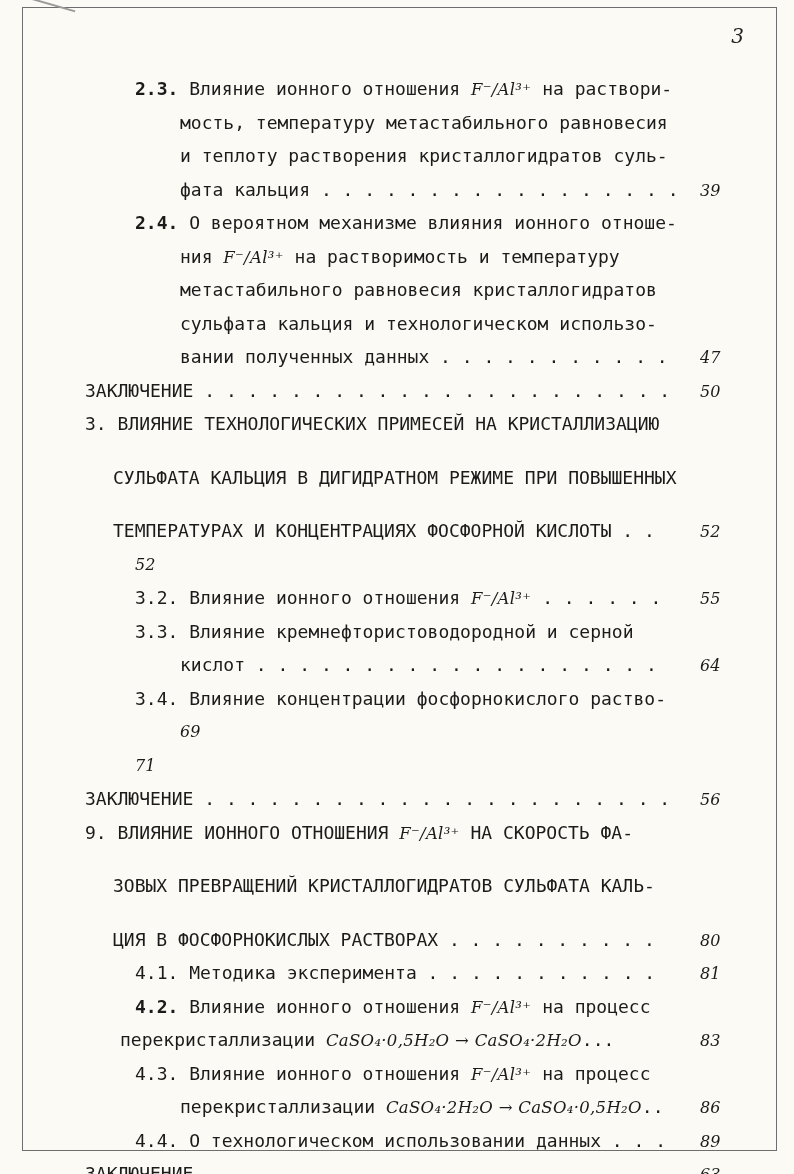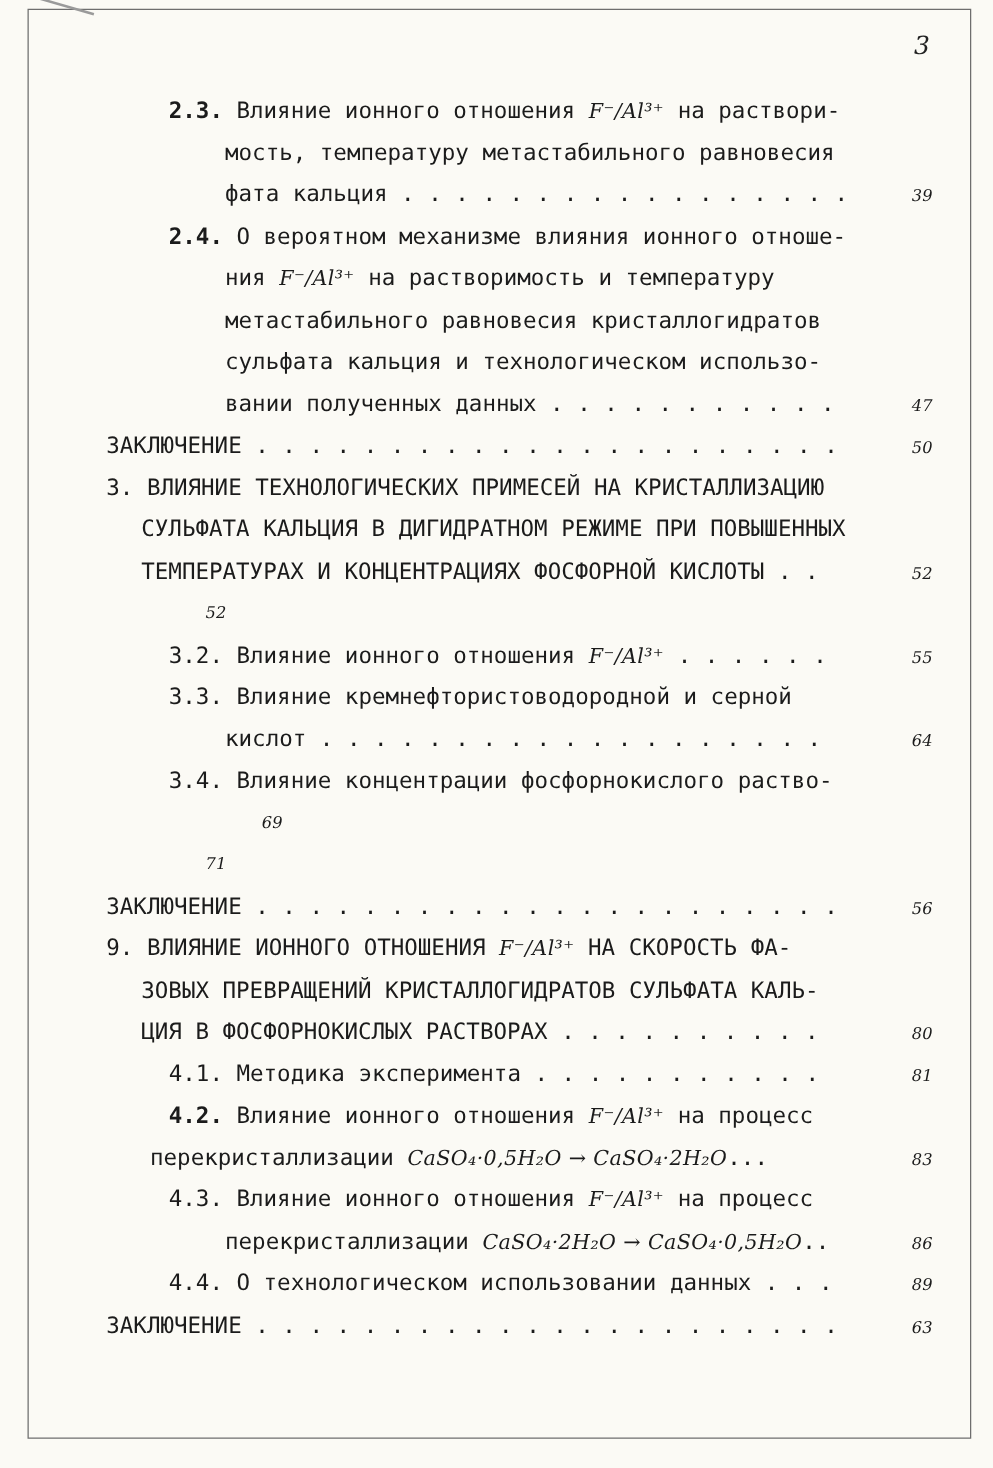--- a/index.html
+++ b/index.html
@@ -36,50 +36,51 @@
     padding: 0 48px 0 85px;
   }
   .line {
     display: flex; align-items: baseline;
     height: 33.5px; line-height: 33.5px;
     font-size: 18px;
     white-space: pre;
   }
   .line .text { flex: 1 1 auto; min-width: 0; }
   .i0 { padding-left: 0; }
-  .i1 { padding-left: 28px; }
+  .i1 { padding-left: 28px; margin-top: 20px; }
   .i2 { padding-left: 50px; }
   .i3 { padding-left: 95px; }
   .i4 { padding-left: 35px; }
   .b { font-weight: bold; }
   .f {
     font-family: "DejaVu Serif", serif;
     font-style: italic;
     font-size: 16.5px;
     letter-spacing: 0.3px;
   }
   .pageno {
     flex: 0 0 46px; width: 46px;
-    text-align: right;
+    text-align: left;
     font-style: italic;
     font-family: "DejaVu Serif", serif;
-    font-size: 13px;
+    font-size: 16px;
   }
 </style>
 </head>
 <body>
 
 <div class="scan-frame"></div>
 <div class="scratch"></div>
 
 <div class="page-number-top">3</div>
 
 <div class="toc">
     <div class="line i2"><span class="text"><span class="b">2.3. </span><span>Влияние ионного отношения </span><span class="f">F⁻/Al³⁺</span><span> на раствори-</span></span></div>
     <div class="line i3"><span class="text"><span>мость, температуру метастабильного равновесия</span></span></div>
+    <div class="line i3"><span class="text"><span>и теплоту растворения кристаллогидратов суль-</span></span></div>
     <div class="line i3"><span class="text"><span>фата кальция . . . . . . . . . . . . . . . . .</span></span><span class="pageno">39</span></div>
     <div class="line i2"><span class="text"><span class="b">2.4. </span><span>О вероятном механизме влияния ионного отноше-</span></span></div>
     <div class="line i3"><span class="text"><span>ния </span><span class="f">F⁻/Al³⁺</span><span> на растворимость и температуру</span></span></div>
     <div class="line i3"><span class="text"><span>метастабильного равновесия кристаллогидратов</span></span></div>
     <div class="line i3"><span class="text"><span>сульфата кальция и технологическом использо-</span></span></div>
     <div class="line i3"><span class="text"><span>вании полученных данных . . . . . . . . . . .</span></span><span class="pageno">47</span></div>
     <div class="line i0"><span class="text"><span>ЗАКЛЮЧЕНИЕ . . . . . . . . . . . . . . . . . . . . . .</span></span><span class="pageno">50</span></div>
     <div class="line i0"><span class="text"><span>3. ВЛИЯНИЕ ТЕХНОЛОГИЧЕСКИХ ПРИМЕСЕЙ НА КРИСТАЛЛИЗАЦИЮ</span></span></div>
     <div class="line i1"><span class="text"><span>СУЛЬФАТА КАЛЬЦИЯ В ДИГИДРАТНОМ РЕЖИМЕ ПРИ ПОВЫШЕННЫХ</span></span></div>
     <div class="line i1"><span class="text"><span>ТЕМПЕРАТУРАХ И КОНЦЕНТРАЦИЯХ ФОСФОРНОЙ КИСЛОТЫ . .</span></span><span class="pageno">52</span></div>

